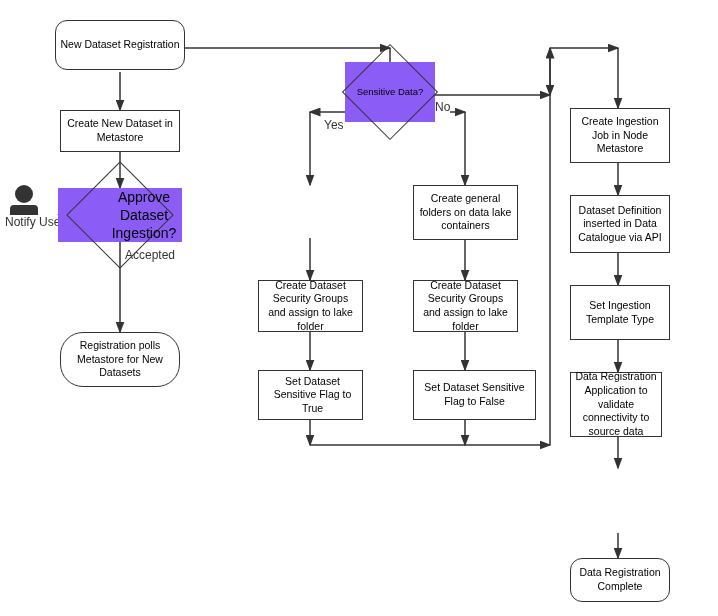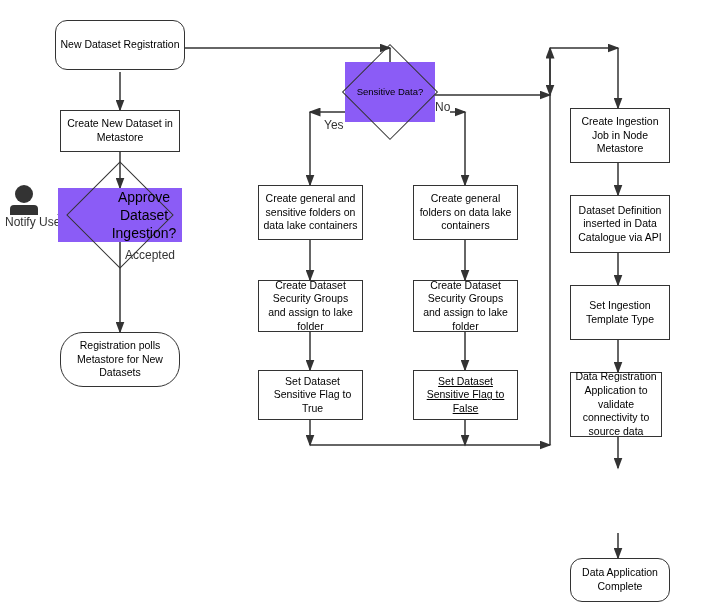--- a/index.html
+++ b/index.html
@@ -179,57 +179,54 @@
 
   <div class="box" style="left:60px; top:332px; width:120px; height:55px;border-radius:23px;">
     <span>Registration polls Metastore for New Datasets</span>
   </div>
 
   <div class="diamond" style="left:345px; top:62px; width:90px; height:60px;">
     <div class="diamond-inner" style="width:68px; height:68px; top:-4px; left:11px;"></div>
     <span class="diamond-text" style="font-size:9.5px;">Sensitive Data?</span>
   </div>
 
-  <div class="box" style="left:258px; top:185px; width:105px; height:55px;">
-    <span>Create general and sensitive folders on data lake containers</span>
-  </div>
 
   <div class="box" style="left:413px; top:185px; width:105px; height:55px;">
     <span>Create general folders on data lake containers</span>
   </div>
 
   <div class="box" style="left:258px; top:280px; width:105px; height:52px;">
     <span>Create Dataset Security Groups and assign to lake folder</span>
   </div>
 
   <div class="box" style="left:413px; top:280px; width:105px; height:52px;">
     <span>Create Dataset Security Groups and assign to lake folder</span>
   </div>
 
   <div class="box" style="left:258px; top:370px; width:105px; height:50px;padding-left:8px;">
     <span>Set Dataset Sensitive Flag to True</span>
   </div>
 
-  <div class="box" style="left:413px; top:370px; width:105px; height:50px;text-decoration:underline;">
+  <div class="box" style="left:413px; top:370px; width:123px; height:50px;">
     <span>Set Dataset Sensitive Flag to False</span>
   </div>
 
   <div class="box" style="left:570px; top:108px; width:100px; height:55px;">
     <span>Create Ingestion Job in Node Metastore</span>
   </div>
 
   <div class="box" style="left:570px; top:285px; width:100px; height:55px;">
     <span>Set Ingestion Template Type</span>
   </div>
 
   <div class="box" style="left:570px; top:195px; width:100px; height:58px;">
     <span>Dataset Definition inserted in Data Catalogue via API</span>
   </div>
 
   <div class="box" style="left:570px; top:372px; width:92px; height:65px;">
     <span>Data Registration Application to validate connectivity to source data</span>
   </div>
 
   <div class="box rounded" style="left:570px; top:558px; width:100px; height:44px;">
-    <span>Data Application Complete</span>
+    <span>Data Registration Complete</span>
   </div>
 
 </div>
 
 </body></html>

